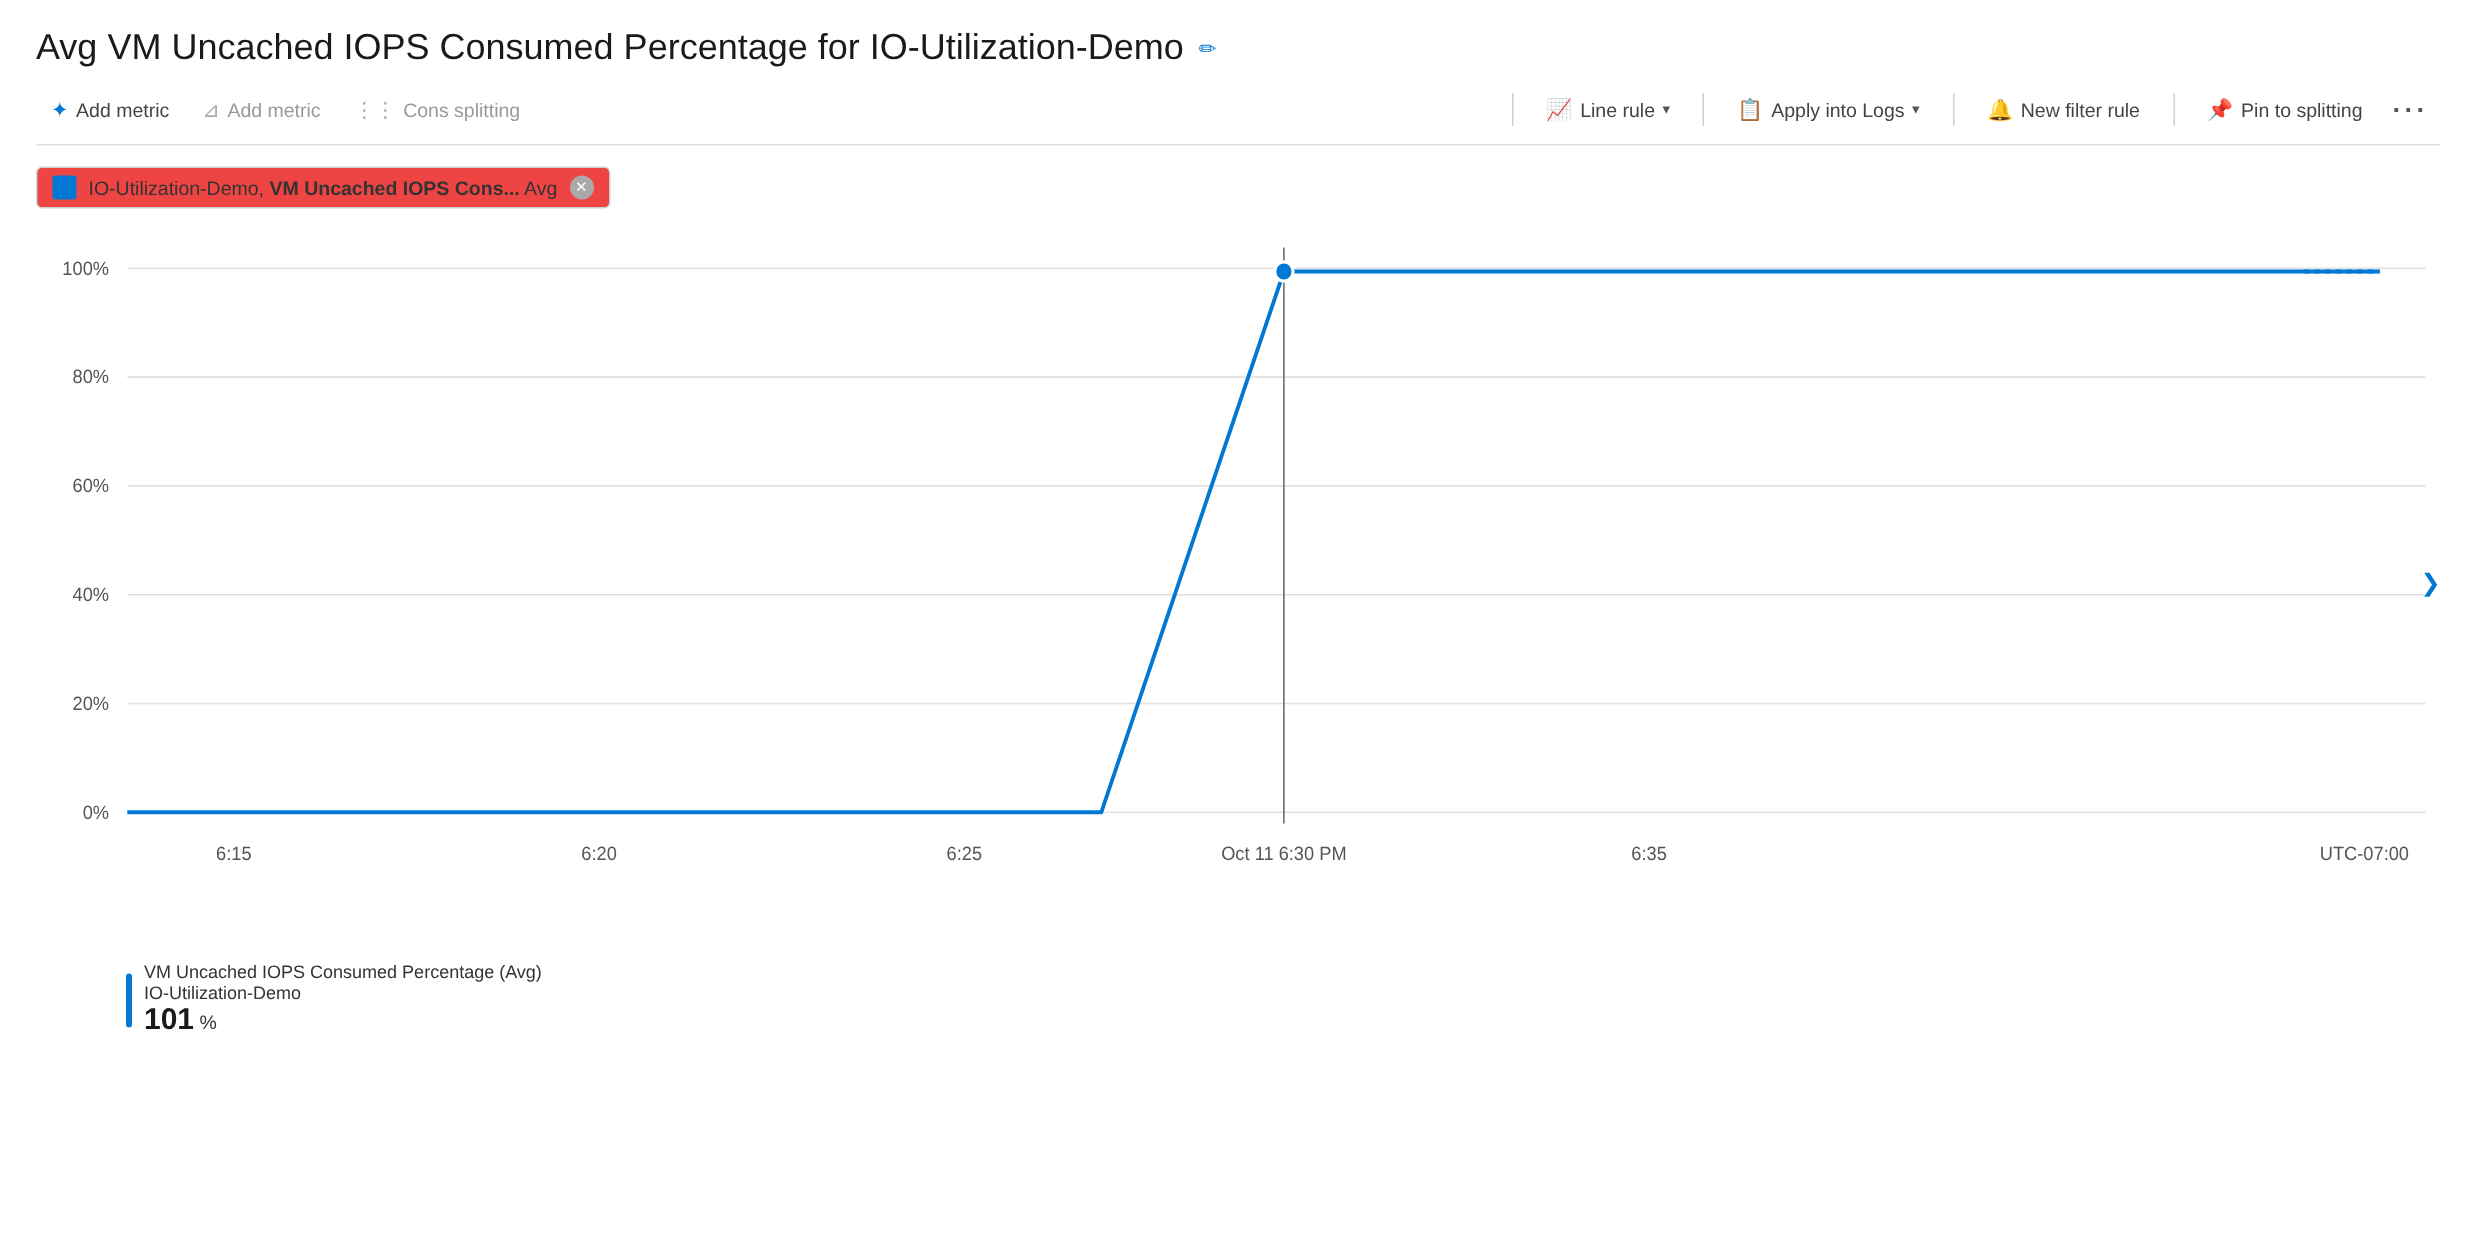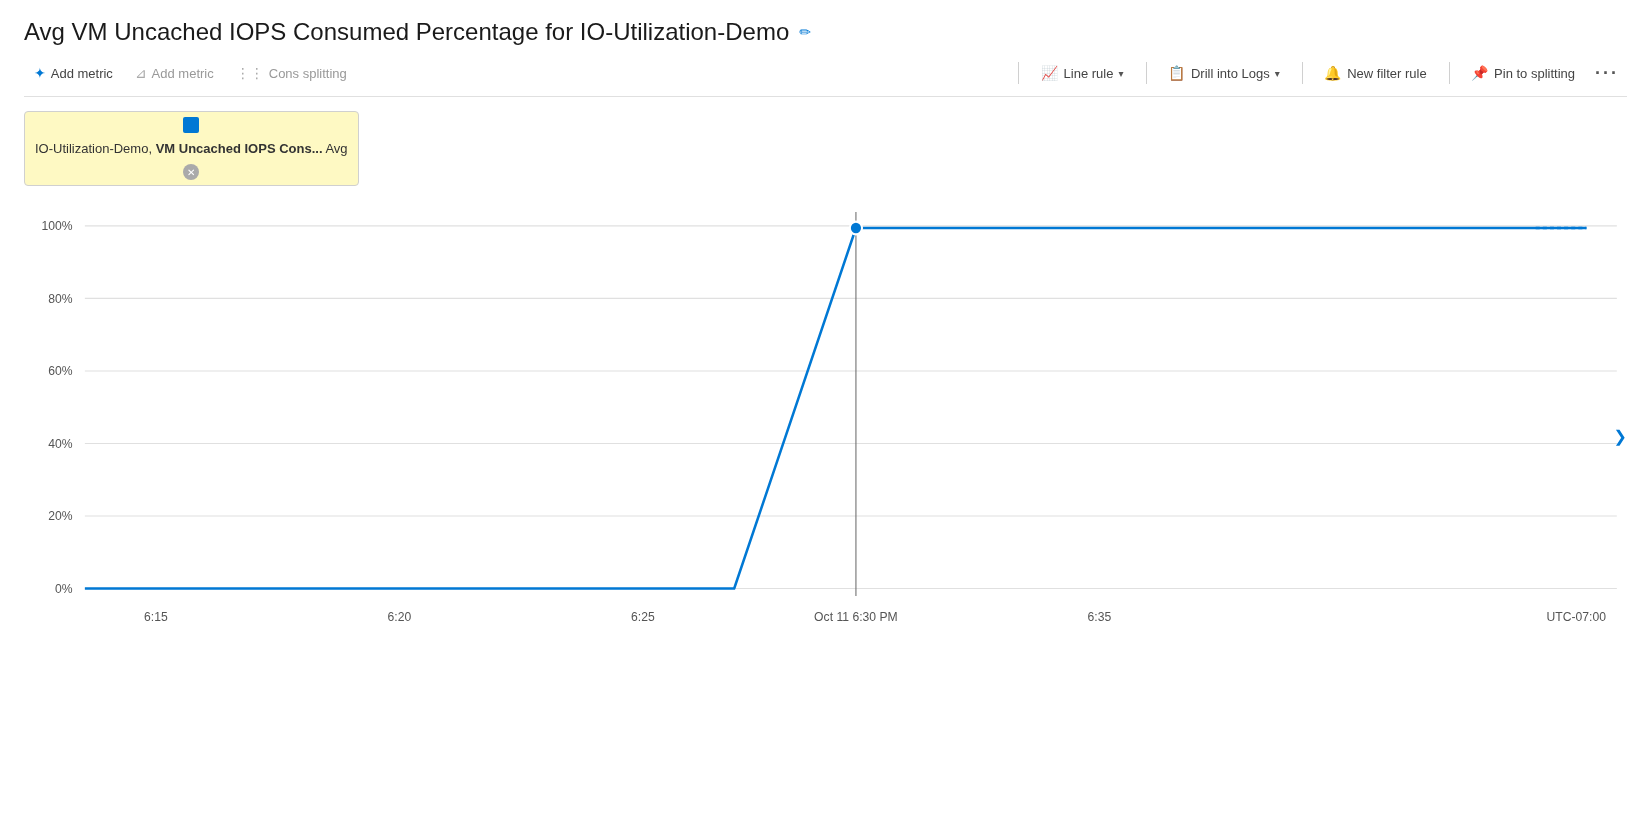--- a/index.html
+++ b/index.html
@@ -18,21 +18,21 @@
     .tb-btn { display: flex; align-items: center; gap: 5px; padding: 5px 10px; border: none; background: none; color: #444; cursor: pointer; font-size: 13px; border-radius: 3px; }
     .tb-btn .icon { color: #0078d4; font-size: 14px; }
     .tb-btn .chevron { font-size: 10px; color: #555; }
     .tb-btn-muted { color: #999; }
     .tb-btn-muted .icon { color: #aaa; }
     .tb-right { margin-left: auto; display: flex; align-items: center; gap: 2px; }
     .more-btn { font-size: 18px; font-weight: bold; color: #555; padding: 0 8px; cursor: pointer; border: none; background: none; letter-spacing: 2px; }
 
     
     .metric-row { margin-bottom: 10px; }
-    .metric-pill { display: inline-flex; align-items: center; gap: 8px; border: 1px solid #d0d0d0; border-radius: 4px; padding: 5px 10px; background: #fef9c3; font-size: 13px; flex-direction: column; }
+    .metric-pill { display: inline-flex; align-items: center; gap: 8px; border: 1px solid #d0d0d0; border-radius: 4px; padding: 5px 10px; background: #ef4444; font-size: 13px; }
     .pill-icon { width: 16px; height: 16px; background: #0078d4; border-radius: 2px; display: inline-block; }
     .pill-text { color: #333; }
     .pill-text strong { font-weight: 700; }
     .pill-close { cursor: pointer; background: #aaa; color: #fff; border-radius: 50%; width: 16px; height: 16px; display: inline-flex; align-items: center; justify-content: center; font-size: 10px; border: none; }
 
     
     .chart-area { position: relative; width: 100%; height: 480px; margin-top: 8px; }
     svg.chart { width: 100%; height: 100%; }
 
     
@@ -74,21 +74,21 @@
     <div class="tb-right">
       <div class="toolbar-sep"></div>
       <button class="tb-btn">
         <span class="icon">📈</span>
         <span>Line rule</span>
         <span class="chevron">▾</span>
       </button>
       <div class="toolbar-sep"></div>
       <button class="tb-btn">
         <span class="icon">📋</span>
-        <span>Drill into Logs</span>
+        <span>Apply into Logs</span>
         <span class="chevron">▾</span>
       </button>
       <div class="toolbar-sep"></div>
       <button class="tb-btn">
         <span class="icon">🔔</span>
         <span>New filter rule</span>
       </button>
       <div class="toolbar-sep"></div>
       <button class="tb-btn">
         <span class="icon">📌</span>
@@ -137,13 +137,26 @@
       <polyline points="60,368 700,368 820,30 1540,30" fill="none" stroke="#0078d4" stroke-width="2.5" stroke-linejoin="round"></polyline>
 
       <line x1="1490" y1="30" x2="1540" y2="30" stroke="#0078d4" stroke-width="2.5" stroke-dasharray="4,3"></line>
 
       <circle cx="820" cy="30" r="6" fill="#0078d4" stroke="#fff" stroke-width="2"></circle>
     </svg>
 
     <button class="expand-btn">❯</button>
   </div>
 
+  <div class="legend">
+    <div class="legend-item">
+      <div class="legend-color"></div>
+      <div>
+        <div class="legend-text">VM Uncached IOPS Consumed Percentage (Avg)</div>
+        <div class="legend-text">IO-Utilization-Demo</div>
+        <div>
+          <span class="legend-value">101</span>
+          <span class="legend-unit">%</span>
+        </div>
+      </div>
+    </div>
+  </div>
 </div>
 
 </body></html>

